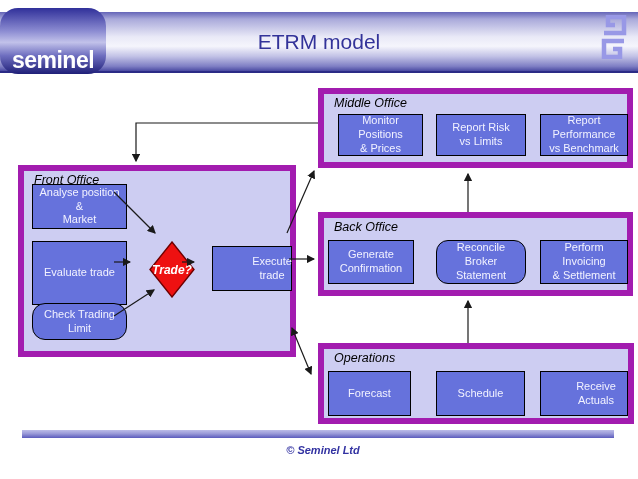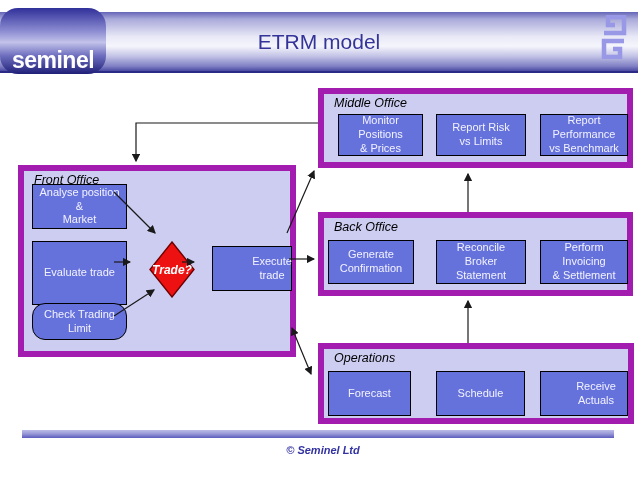--- a/index.html
+++ b/index.html
@@ -104,21 +104,21 @@
         <polygon points="23,1 45,28.5 23,56 1,28.5" fill="#ee1111" stroke="#6e0000" stroke-width="1.4"></polygon>
       </svg>
       <div class="decision-label">Trade?</div>
     </div>
   </div>
 
   <div class="container" style="left:318px;top:212px;width:315px;height:84px;">
     <div class="section-label">Back Office</div>
     <div class="box" style="left:4px;top:22px;width:86px;height:44px;">Generate
 Confirmation</div>
-    <div class="box" style="left:112px;top:22px;width:90px;height:44px;">Reconcile
+    <div class="box" style="left:112px;top:22px;width:90px;height:44px;border-radius:12px;">Reconcile
 Broker
 Statement</div>
     <div class="box" style="left:216px;top:22px;width:88px;height:44px;">Perform
 Invoicing
 &amp; Settlement</div>
   </div>
 
   <div class="container" style="left:318px;top:343px;width:316px;height:81px;">
     <div class="section-label">Operations</div>
     <div class="box" style="left:4px;top:22px;width:83px;height:45px;">Forecast</div>

